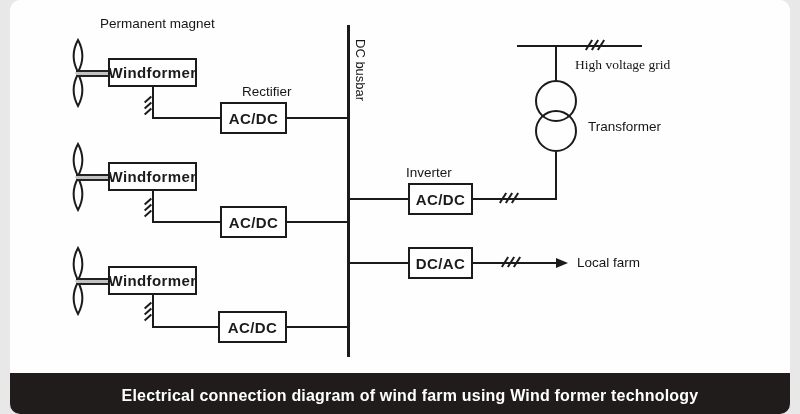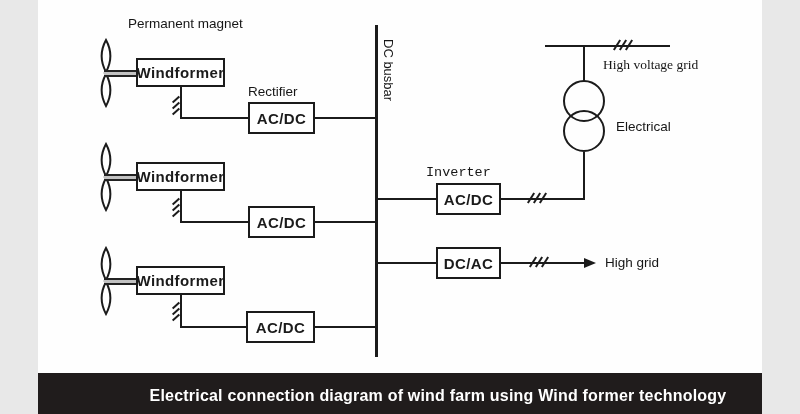--- a/index.html
+++ b/index.html
@@ -1,17 +1,17 @@
 <!DOCTYPE html>
 <html><head>
 <meta charset="utf-8">
 <style>
   html,body{margin:0;padding:0;background:#e8e8e8;}
-  .frame{position:relative;width:724px;height:414px;background:#fefefe;overflow:hidden;
-         font-family:"Liberation Sans",sans-serif;color:#1b1b1b;margin:0 auto;}
+  .frame{position:relative;width:780px;height:414px;background:#fefefe;overflow:hidden;
+         font-family:"Liberation Sans",sans-serif;color:#1b1b1b;margin:0 auto;border-radius:10px;}
   .abs{position:absolute;}
   .wire{position:absolute;background:#1b1b1b;}
   .box{position:absolute;border:2px solid #1b1b1b;background:#fff;box-sizing:border-box;
        display:flex;align-items:center;justify-content:center;
        font-family:Liberation Sans, sans-serif;font-weight:bold;font-size:15px;letter-spacing:.4px;}
   .label{position:absolute;font-size:13.5px;white-space:nowrap;color:#161616;}
   .vtext{position:absolute;writing-mode:vertical-rl;font-size:13px;white-space:nowrap;color:#161616;}
   .shaft{position:absolute;height:7px;box-sizing:border-box;background:#c2c2c2;
          border-top:2px solid #222;border-bottom:2px solid #222;}
   .hash-h{position:absolute;display:flex;flex-direction:row;gap:4px;}
@@ -44,21 +44,21 @@
   <div class="box" style="left:98px;top:58px;width:89px;height:29px;">
     <span>Windformer</span>
   </div>
   <div class="wire" style="left:142px;top:87px;width:2px;height:32px;"></div>
   <div class="hash-v" style="left:137px;top:96px;">
     <span class="stroke"></span>
     <span class="stroke"></span>
     <span class="stroke"></span>
   </div>
   <div class="wire" style="left:142px;top:117px;width:68px;height:2px;"></div>
-  <div class="label" style="left:210px;top:84px;">Rectifier</div>
+  <div class="label" style="left:232px;top:84px;">Rectifier</div>
   <div class="box" style="left:210px;top:102px;width:67px;height:32px;">
     <span>AC/DC</span>
   </div>
   <div class="wire" style="left:277px;top:117px;width:61px;height:2px;"></div>
 
   <svg class="abs" style="left:55px;top:142px;" width="26" height="70" viewBox="0 0 26 70">
     <path d="M13 2 C19 13 19 23 13 34 C7 23 7 13 13 2 Z" fill="#ffffff" stroke="#1b1b1b" stroke-width="2"></path>
     <path d="M13 36 C19 47 19 57 13 68 C7 57 7 47 13 36 Z" fill="#ffffff" stroke="#1b1b1b" stroke-width="2"></path>
     <circle cx="13" cy="35" r="2.3" fill="#1b1b1b"></circle>
   </svg>
@@ -95,36 +95,36 @@
   </div>
   <div class="wire" style="left:142px;top:326px;width:66px;height:2px;"></div>
   <div class="box" style="left:208px;top:311px;width:69px;height:32px;">
     <span>AC/DC</span>
   </div>
   <div class="wire" style="left:277px;top:326px;width:61px;height:2px;"></div>
 
   <div class="wire" style="left:337px;top:25px;width:3px;height:332px;"></div>
   <div class="vtext" style="left:343px;top:39px;">DC busbar</div>
 
-  <div class="label" style="left:388px;top:165px;font-family:Liberation Mono, monospace;">Inverter</div>
+  <div class="label" style="left:396px;top:165px;">Inverter</div>
   <div class="wire" style="left:338px;top:198px;width:60px;height:2px;"></div>
   <div class="box" style="left:398px;top:183px;width:65px;height:32px;">
     <span>AC/DC</span>
   </div>
   <div class="wire" style="left:463px;top:198px;width:84px;height:2px;"></div>
   <div class="hash-h" style="left:492px;top:192px;">
     <span class="stroke"></span>
     <span class="stroke"></span>
     <span class="stroke"></span>
   </div>
   <div class="wire" style="left:545px;top:152px;width:2px;height:48px;"></div>
 
   <div class="circle" style="left:525px;top:80px;"></div>
   <div class="circle" style="left:525px;top:110px;"></div>
-  <div class="label" style="left:578px;top:119px;">Electrical</div>
+  <div class="label" style="left:578px;top:119px;">Transformer</div>
   <div class="wire" style="left:545px;top:46px;width:2px;height:35px;"></div>
 
   <div class="wire" style="left:507px;top:45px;width:125px;height:2px;"></div>
   <div class="hash-h" style="left:578px;top:39px;">
     <span class="stroke"></span>
     <span class="stroke"></span>
     <span class="stroke"></span>
   </div>
   <div class="label" style="left:565px;top:57px;font-family:Liberation Serif, serif;">High voltage grid</div>
 
@@ -132,19 +132,19 @@
   <div class="box" style="left:398px;top:247px;width:65px;height:32px;">
     <span>DC/AC</span>
   </div>
   <div class="wire" style="left:463px;top:262px;width:84px;height:2px;"></div>
   <div class="hash-h" style="left:494px;top:256px;">
     <span class="stroke"></span>
     <span class="stroke"></span>
     <span class="stroke"></span>
   </div>
   <div class="arrowhead" style="left:546px;top:258px;"></div>
-  <div class="label" style="left:567px;top:255px;">High grid</div>
+  <div class="label" style="left:567px;top:255px;">Local farm</div>
 
   <div class="caption">
     <span>Electrical connection diagram of wind farm using Wind former technology</span>
   </div>
 
 </div>
 
 </body></html>

